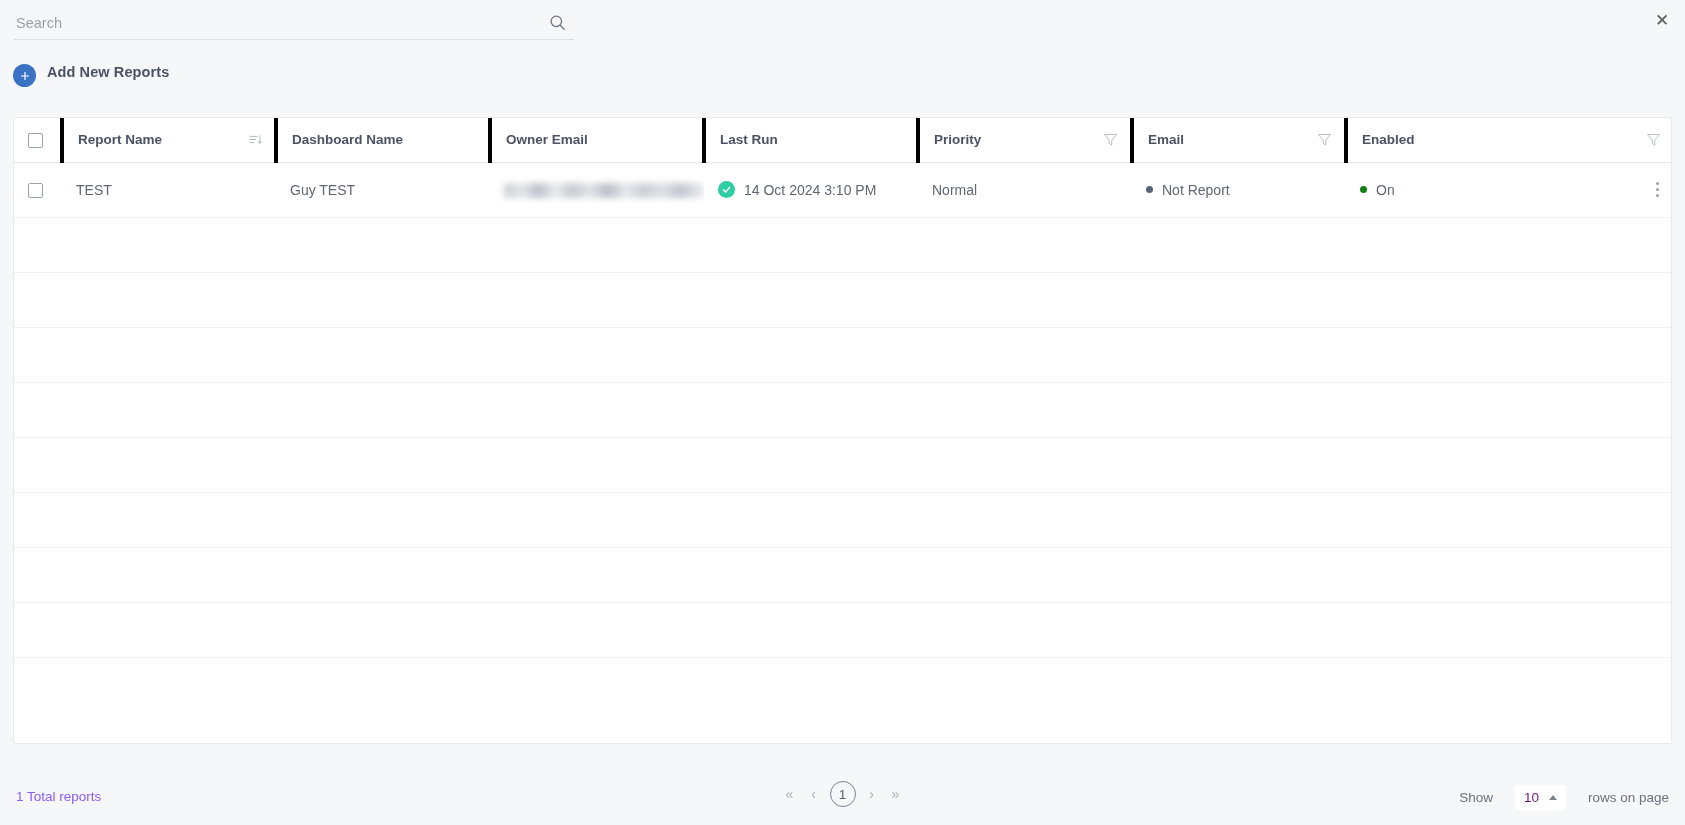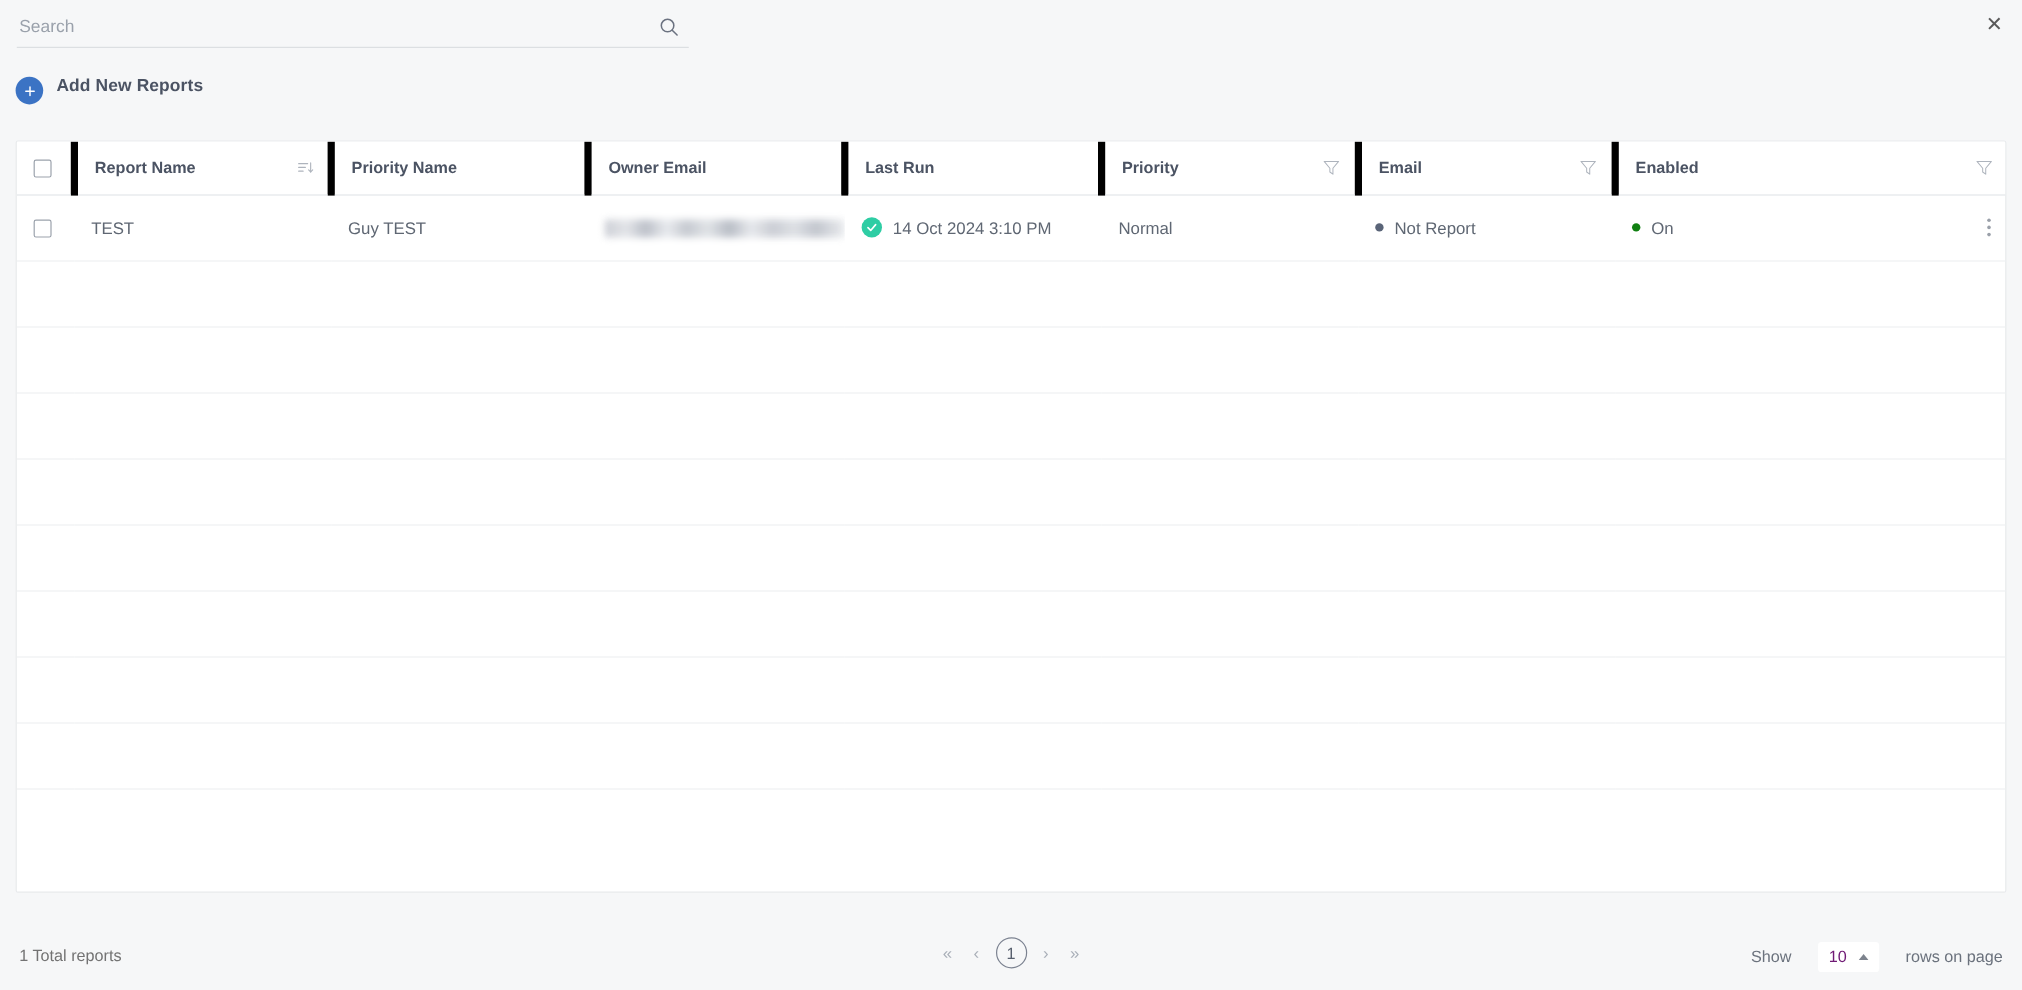--- a/index.html
+++ b/index.html
@@ -123,21 +123,21 @@
   }
   table.grid thead th {
     height: 44px;
     padding: 0 0 0 14px;
     text-align: left;
     font-size: 13.5px;
     font-weight: bold;
     color: #4b5363;
     background: #ffffff;
     border-bottom: 1px solid #e3e6e9;
-    border-right: 6px solid #000000;
+    border-right: 4px solid #000000;
     vertical-align: middle;
     white-space: nowrap;
   }
   table.grid thead th:last-child { border-right: none; }
   .th-inner {
     display: flex;
     align-items: center;
     justify-content: space-between;
     width: 100%;
     padding-right: 11px;
@@ -242,21 +242,21 @@
     height: 80px;
     display: flex;
     align-items: center;
     background: #f6f7f8;
   }
   .total-text {
     position: absolute;
     left: 16px;
     top: 44px;
     font-size: 13.5px;
-    color: #737373;
+    color: #8b5cf6;
     white-space: nowrap;
   }
   .pager {
     position: absolute;
     left: 50%;
     transform: translateX(-50%);
     top: 36px;
     display: flex;
     align-items: center;
     gap: 8px;
@@ -371,21 +371,21 @@
                   <line x1="3" y1="17" x2="9" y2="17"></line>
                   <line x1="19" y1="6" x2="19" y2="18"></line>
                   <polyline points="16.3,15.3 19,18 21.7,15.3"></polyline>
                 </svg>
               </span>
             </div>
           </th>
 
           <th>
             <div class="th-inner">
-              <span>Priority Name</span>
+              <span>Dashboard Name</span>
             </div>
           </th>
 
           <th>
             <div class="th-inner">
               <span>Owner Email</span>
             </div>
           </th>
 
           <th>

